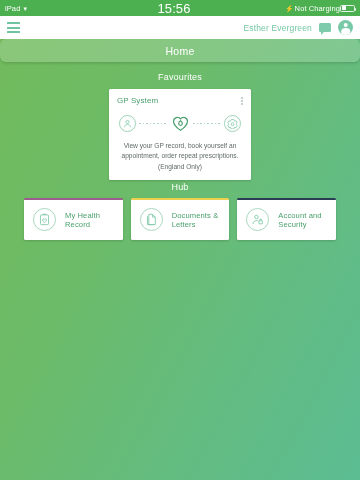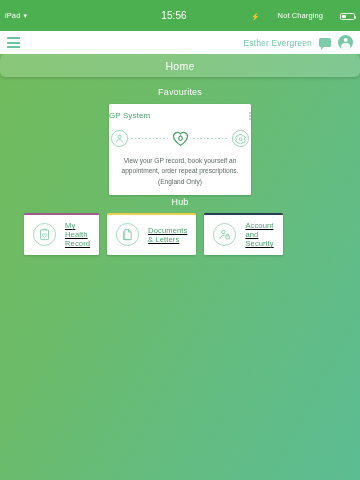--- a/index.html
+++ b/index.html
@@ -8,39 +8,39 @@
     overflow: hidden;
     font-family: "Liberation Sans", sans-serif;
   }
   body {
     background: linear-gradient(118deg, #72bb5b 0%, #6cbb68 35%, #63bc81 70%, #5cbd93 100%);
     position: relative;
   }
 
   
   .statusbar {
-    height: 31px;
+    height: 16px;
     background: #4caf50;
     display: flex;
     align-items: center;
     padding: 0 5px;
     color: #ffffff;
     font-size: 7.5px;
     letter-spacing: .1px;
     position: relative;
   }
   .sb-left { display: flex; align-items: center; gap: 3px; }
   .sb-center {
     position: absolute; left: 0; right: 12px;
     text-align: center;
-    font-size: 10px;
+    font-size: 13px;
   }
   .sb-right {
     margin-left: auto;
-    display: flex; align-items: flex-end; gap: 17px;
+    display: flex; align-items: center; gap: 0;
     position: relative; z-index: 2;
   }
   .wifi-glyph { font-size: 7px; line-height: 1; opacity: .95; }
   .bolt-glyph { font-size: 7px; line-height: 1; opacity: .9; }
   .battery {
     width: 15px; height: 7px;
     border: .8px solid rgba(255,255,255,.85);
     border-radius: 1.6px;
     position: relative;
     display: inline-block;
@@ -144,21 +144,21 @@
   }
   #favourites-heading { margin-top: 10px; }
   #hub-heading { margin-top: 2px; }
 
   
   .fav-wrap { display: flex; justify-content: center; margin-top: 7px; }
   .gp-card {
     width: 142px;
     background: #ffffff;
     border-radius: 1.5px;
-    padding: 7px 0 8px;
+    padding: 7px 8px 8px;
     box-shadow: 0 1px 2.5px rgba(0,0,0,.16);
   }
   .gp-head { display: flex; align-items: flex-start; }
   .gp-title {
     color: #4aa06c;
     font-size: 8px;
     letter-spacing: .1px;
   }
   .kebab {
     margin-left: auto;
@@ -201,23 +201,22 @@
     font-size: 6.6px;
     line-height: 1.55;
     padding: 0 1px;
   }
 
   
   .hub-grid {
     margin: 6px auto 0;
     width: 312px;
     display: grid;
-    grid-template-columns: 1fr 1fr 1fr 1fr;
+    grid-template-columns: 1fr 1fr 1fr;
     gap: 26px 8px;
-    text-decoration: underline;
   }
   .hub-card {
     background: #ffffff;
     border-radius: 1.5px;
     height: 42px;
     display: flex; align-items: center;
     padding: 0 9px;
     box-shadow: 0 1px 2.5px rgba(0,0,0,.16);
     border-top: 2.5px solid #cccccc;
     cursor: pointer;

